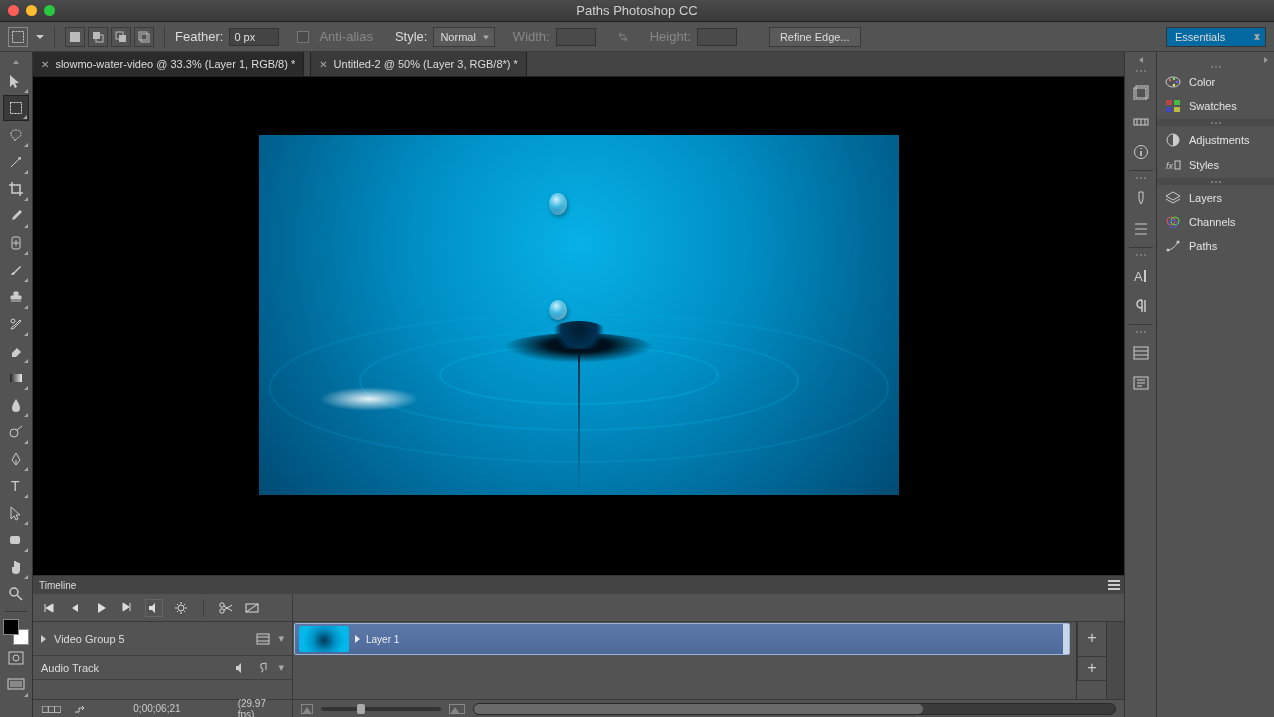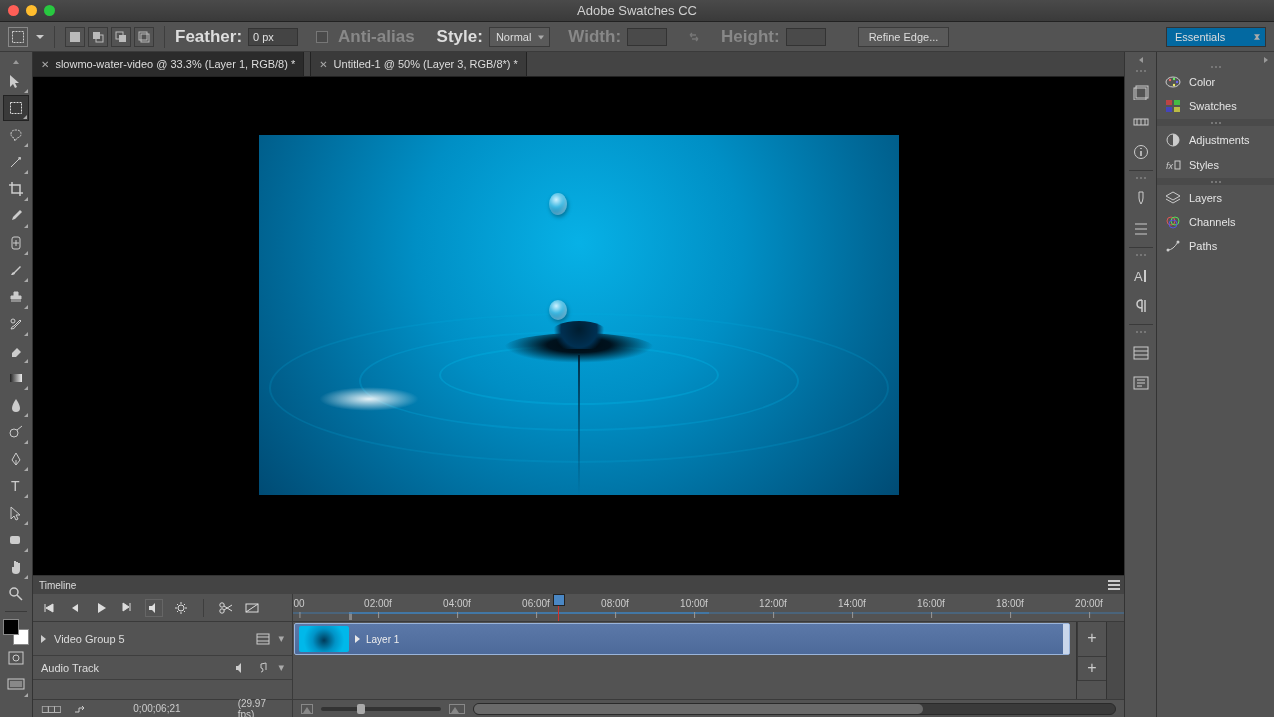--- a/index.html
+++ b/index.html
@@ -14,21 +14,21 @@
 
 
 .optbar { height: 30px; background: #535353; border-bottom: 1px solid #3a3a3a; display: flex; align-items: center; padding: 0 8px; gap: 6px; }
 .tool-ind { width: 20px; height: 20px; border: 1px solid #888; display:flex; align-items:center; justify-content:center; }
 .tool-ind svg { display:block; }
 .dropdown-arrow{ width:0; height:0; border-left:4px solid transparent; border-right:4px solid transparent; border-top:4px solid #ccc; margin-left:2px;}
 .sep-v { width:1px; height:22px; background:#3e3e3e; margin:0 4px;}
 .btnset { display:flex; gap:3px;}
 .sbtn { width:20px; height:20px; border:1px solid #3a3a3a; background:#535353; display:flex; align-items:center; justify-content:center;}
 .sbtn svg{display:block;}
-.lbl { color:#ddd; font-size:17px; white-space:nowrap;font-weight:bold;}
+.lbl { color:#ddd; font-size:13px; white-space:nowrap;}
 .txtin { background:#444; border:1px solid #333; color:#e0e0e0; height:18px; padding:0 4px; font-size:11px; width:50px;}
 .sel { background:#5a5a5a; border:1px solid #3a3a3a; height:20px; padding:0 18px 0 6px; font-size:11px; color:#ddd; position:relative; display:flex; align-items:center;}
 .sel::after{content:""; position:absolute; right:5px; top:50%; transform:translateY(-40%); border-left:3px solid transparent; border-right:3px solid transparent; border-top:4px solid #aaa;}
 .chk { width:12px; height:12px; border:1px solid #777; background:#4a4a4a; display:inline-block; margin-right:4px; vertical-align:-2px;}
 .refine{ background:#5a5a5a; border:1px solid #3a3a3a; height:20px; padding:0 10px; font-size:11px; color:#ddd;}
 .spacer{flex:1;}
 .ws-sel{ background:#0369a1; border:1px solid #333; height:20px; padding:0 20px 0 8px; font-size:11px; color:#ddd; position:relative; display:flex; align-items:center; min-width:100px;}
 .ws-sel::after{content:""; position:absolute; right:5px; top:50%; transform:translateY(-70%); border-left:3px solid transparent; border-right:3px solid transparent; border-top:4px solid #aaa;}
 .ws-sel::before{content:""; position:absolute; right:5px; top:50%; transform:translateY(-30%); border-left:3px solid transparent; border-right:3px solid transparent; border-bottom:4px solid #aaa;}
 
@@ -146,21 +146,21 @@
 </style>
 </head>
 <body>
 
 <div class="titlebar">
   <div class="traffic">
     <div class="tlight tclose"></div>
     <div class="tlight tmin"></div>
     <div class="tlight tmax"></div>
   </div>
-  <div class="title">Adobe Swatches CC</div>
+  <div class="title">Paths Photoshop CC</div>
 </div>
 
 <div class="optbar">
   <div class="tool-ind">
     <svg width="14" height="14">
         <rect x="1.5" y="1.5" width="11" height="11" fill="none" stroke="#ccc" stroke-dasharray="2 1"></rect>
       </svg>
   </div>
   <span class="dropdown-arrow"></span>
   <span class="sep-v"></span>
@@ -375,21 +375,21 @@
   </div>
 
   <div class="center">
     <div class="doctabs">
       <div class="doctab active">
         <span class="x">✕</span>
         <span>slowmo-water-video @ 33.3% (Layer 1, RGB/8) *</span>
       </div>
       <div class="doctab sep-left">
         <span class="x">✕</span>
-        <span>Untitled-1 @ 50% (Layer 3, RGB/8*) *</span>
+        <span>Untitled-2 @ 50% (Layer 3, RGB/8*) *</span>
       </div>
     </div>
 
     <div class="canvas-wrap">
       <div class="canvas-img">
         <div class="ripple r3"></div>
           <div class="ripple r2"></div>
           <div class="ripple r1"></div>
         <div class="stem"></div>
         <div class="splash"></div>
@@ -463,37 +463,20 @@
                 <path d="M6 5 L14 10 M6 9 L14 4" stroke="#ddd"></path>
               </svg>
             </span>
           <span class="pbtn">
               <svg width="14" height="14">
                 <rect x="1" y="3" width="12" height="8" fill="none" stroke="#ddd"></rect>
                 <path d="M1 11 L13 3" stroke="#ddd"></path>
               </svg>
             </span>
         </div>
-        <div class="tl-ruler" id="ruler">
-          <div class="wa-line"></div>
-          <div class="workarea-marker"></div>
-          <div class="wa-line seg"></div>
-          <div class="playhead" id="playhead" style="left: 265.12px;"></div>
-        <div class="tick" style="left: 6px;">00</div>
-            <div class="tick" style="left: 85px;">02:00f</div>
-            <div class="tick" style="left: 164px;">04:00f</div>
-            <div class="tick" style="left: 243px;">06:00f</div>
-            <div class="tick" style="left: 322px;">08:00f</div>
-            <div class="tick" style="left: 401px;">10:00f</div>
-            <div class="tick" style="left: 480px;">12:00f</div>
-            <div class="tick" style="left: 559px;">14:00f</div>
-            <div class="tick" style="left: 638px;">16:00f</div>
-            <div class="tick" style="left: 717px;">18:00f</div>
-            <div class="tick" style="left: 796px;">20:00f</div>
-          </div>
       </div>
       <div class="tl-body">
         <div class="tl-tracks-l">
           <div class="trk">
             <span class="disc"></span>
             <span>Video Group 5</span>
             <span class="spacer"></span>
             <span class="tkicon">
                 <svg width="14" height="12">
                   <rect x="1" y="1" width="12" height="10" fill="none" stroke="#ccc"></rect>

